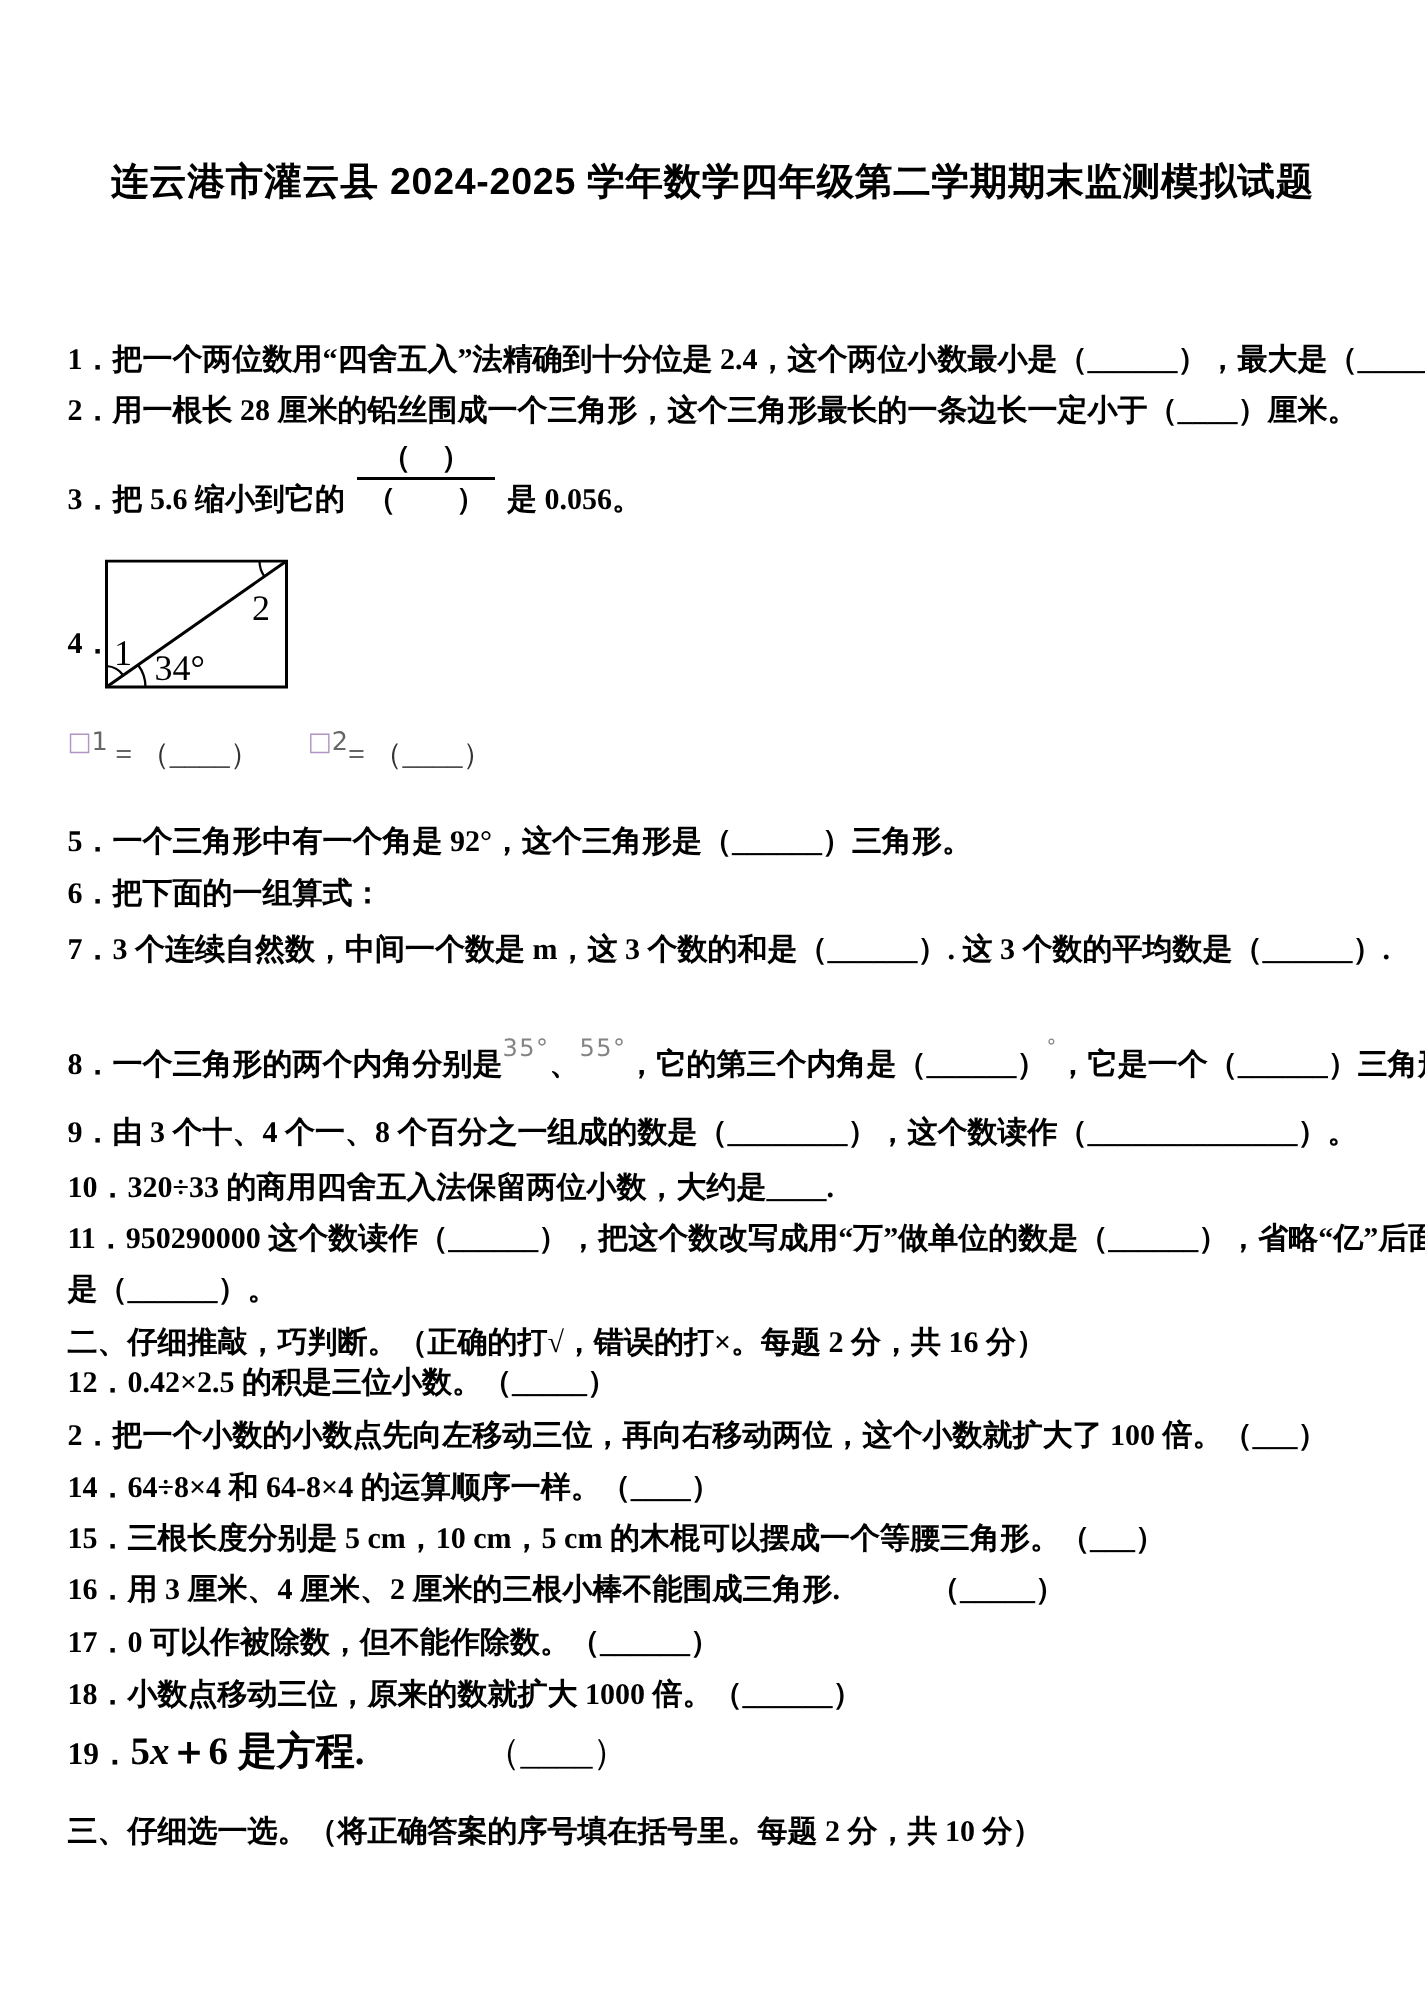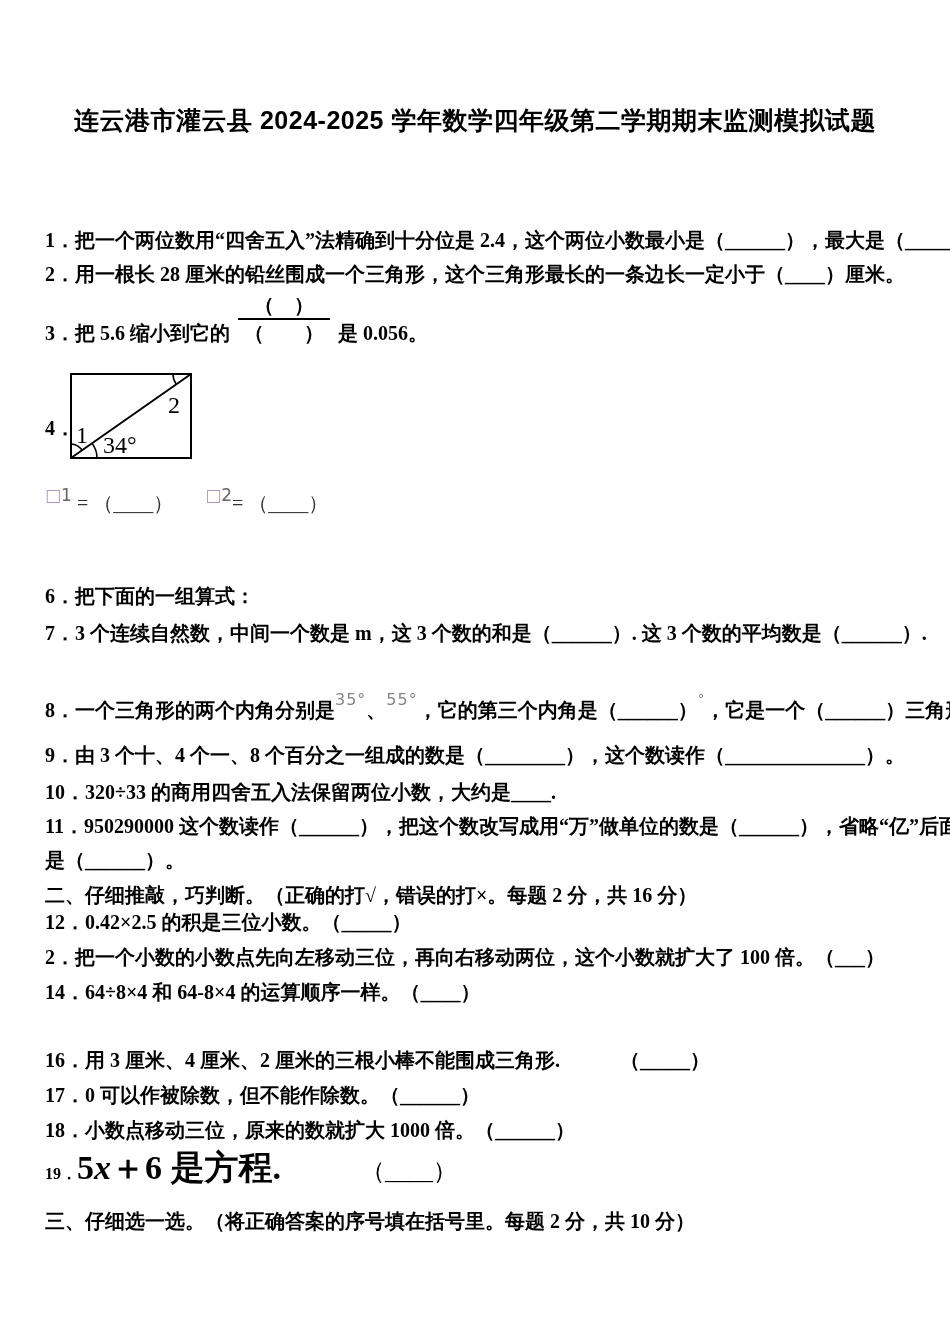--- a/index.html
+++ b/index.html
@@ -35,22 +35,22 @@
   }
   .angle-box { color:#b295c4; }
   
   .sup {
     position:relative; top:-12px;
     font-family:"DejaVu Sans",sans-serif; font-weight:normal;
     color:#848484; font-size:16px; letter-spacing:1px;text-align:center;
   }
   .sup-deg { top:-14px; font-size:13px; }
   
-  .q19-num { font-size:16px; }
-  .q19-main { font-size:34px;margin-top:26px; }
+  .q19-num { font-size:21px; }
+  .q19-main { font-size:26px;margin-top:26px; }
   .q19-main .var { font-style:italic; }
   .q19-blank { font-size:24px; font-weight:normal; margin-left:80px; }
 </style>
 </head>
 <body>
 
 <div class="page">
 
   <div class="title">连云港市灌云县 2024-2025 学年数学四年级第二学期期末监测模拟试题</div>
 
@@ -76,20 +76,21 @@
       <text x="98" y="40" font-size="24">2</text>
     </svg>
   </div>
 
   <div class="line angle-line" style="top:490px">
     <span class="angle-sym"><span class="angle-box">□</span><span>1</span></span><span> = （____）</span>
     <span style="display:inline-block;width:22px"></span>
     <span class="angle-sym"><span class="angle-box">□</span><span>2</span></span><span>= （____）</span>
   </div>
 
+  <div class="line" style="top:548px">5．一个三角形中有一个角是 92°，这个三角形是（______）三角形。</div>
 
   <div class="line" style="top:583px">6．把下面的一组算式：</div>
 
   <div class="line" style="top:620px">7．3 个连续自然数，中间一个数是 m，这 3 个数的和是（______）. 这 3 个数的平均数是（______）.</div>
 
   <div class="line" style="top:697px">
     <span>8．一个三角形的两个内角分别是</span><span class="sup">35°</span><span>、</span><span class="sup">55°</span><span>，它的第三个内角是（______）</span><span class="sup sup-deg">°</span><span>，它是一个（______）三角形。</span>
   </div>
 
   <div class="line" style="top:742px">9．由 3 个十、4 个一、8 个百分之一组成的数是（________），这个数读作（______________）。</div>
@@ -97,20 +98,21 @@
   <div class="line" style="top:779px">10．320÷33 的商用四舍五入法保留两位小数，大约是____.</div>
 
   <div class="line" style="top:813px">11．950290000 这个数读作（______），把这个数改写成用“万”做单位的数是（______），省略“亿”后面的尾数</div>
   <div class="line" style="top:847px">是（______）。</div>
 
   <div class="line section" style="top:882px">二、仔细推敲，巧判断。（正确的打√，错误的打×。每题 2 分，共 16 分）</div>
 
   <div class="line" style="top:909px">12．0.42×2.5 的积是三位小数。（_____）</div>
   <div class="line" style="top:944px">2．把一个小数的小数点先向左移动三位，再向右移动两位，这个小数就扩大了 100 倍。（___）</div>
   <div class="line" style="top:979px">14．64÷8×4 和 64-8×4 的运算顺序一样。（____）</div>
+  <div class="line" style="top:1013px">15．三根长度分别是 5 cm，10 cm，5 cm 的木棍可以摆成一个等腰三角形。（___）</div>
   <div class="line" style="top:1047px">16．用 3 厘米、4 厘米、2 厘米的三根小棒不能围成三角形.　　　（_____）</div>
   <div class="line" style="top:1082px">17．0 可以作被除数，但不能作除数。（______）</div>
   <div class="line" style="top:1117px">18．小数点移动三位，原来的数就扩大 1000 倍。（______）</div>
 
   <div class="line" style="top:1150px;line-height:36px">
     <span class="q19-num">19．</span><span class="q19-main"><span>5</span><span class="var">x</span><span>＋6 是方程.</span></span><span class="q19-blank">（____）</span>
   </div>
 
   <div class="line section" style="top:1208px">三、仔细选一选。（将正确答案的序号填在括号里。每题 2 分，共 10 分）</div>
 

